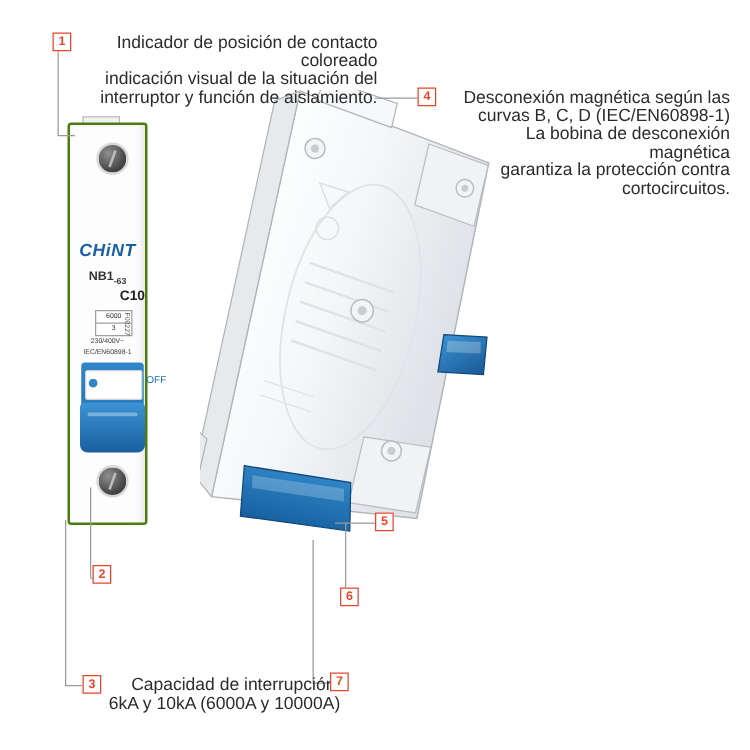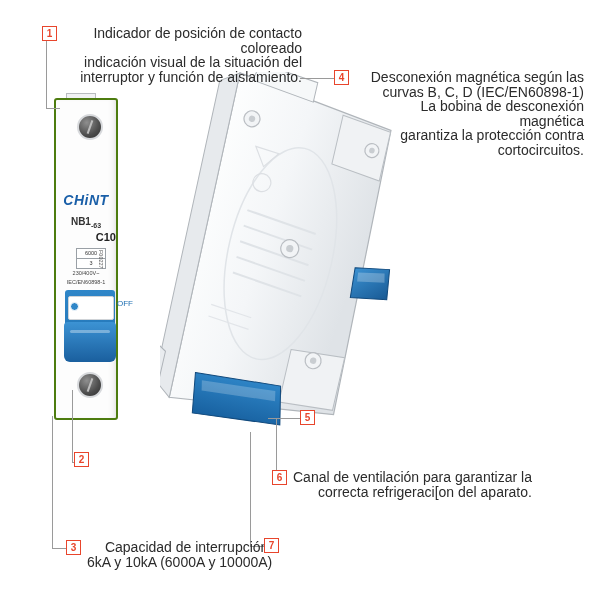--- a/index.html
+++ b/index.html
@@ -377,22 +377,20 @@
   <div class="callout" style="left:300px; top:410px; width:268px;">
     <div class="badge">5</div>
   </div>
 
   <div class="callout" style="left:74px; top:452px; width:200px;">
     <div class="badge">2</div>
   </div>
 
   <div class="callout" style="left:272px; top:470px; width:280px;">
     <div class="badge">6</div>
-    <div class="ctext">Canal de ventilación para garantizar la
-correcta refrigeraci[on del aparato.</div>
   </div>
 
   <div class="callout" style="left:66px; top:540px; width:220px;">
     <div class="badge">3</div>
     <div class="ctext">Capacidad de interrupción:
 6kA y 10kA (6000A y 10000A)</div>
   </div>
 
   <div class="callout" style="left:264px; top:538px; width:280px;">
     <div class="badge">7</div>

